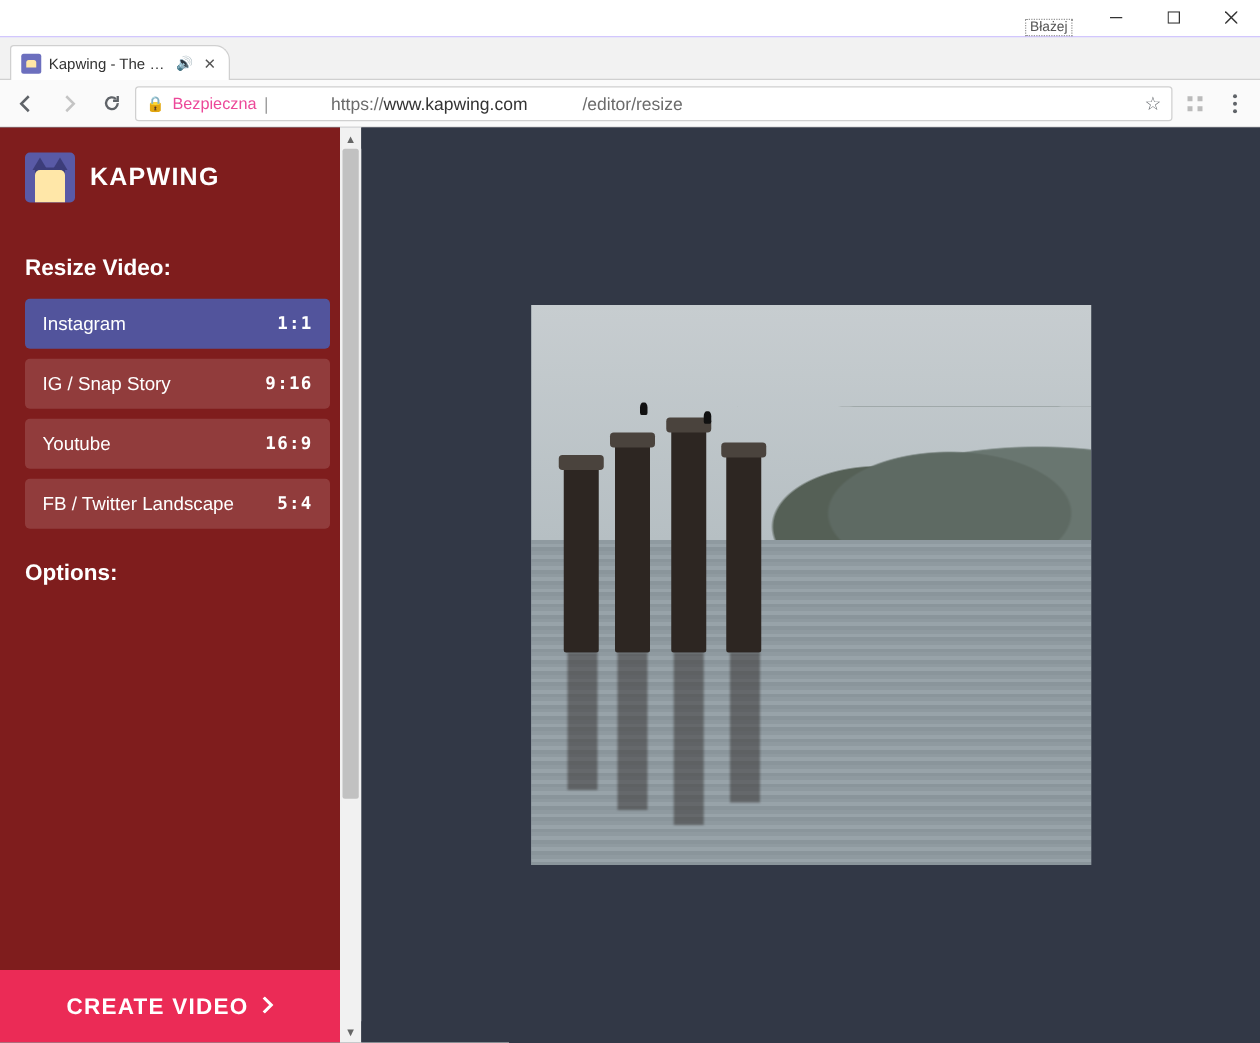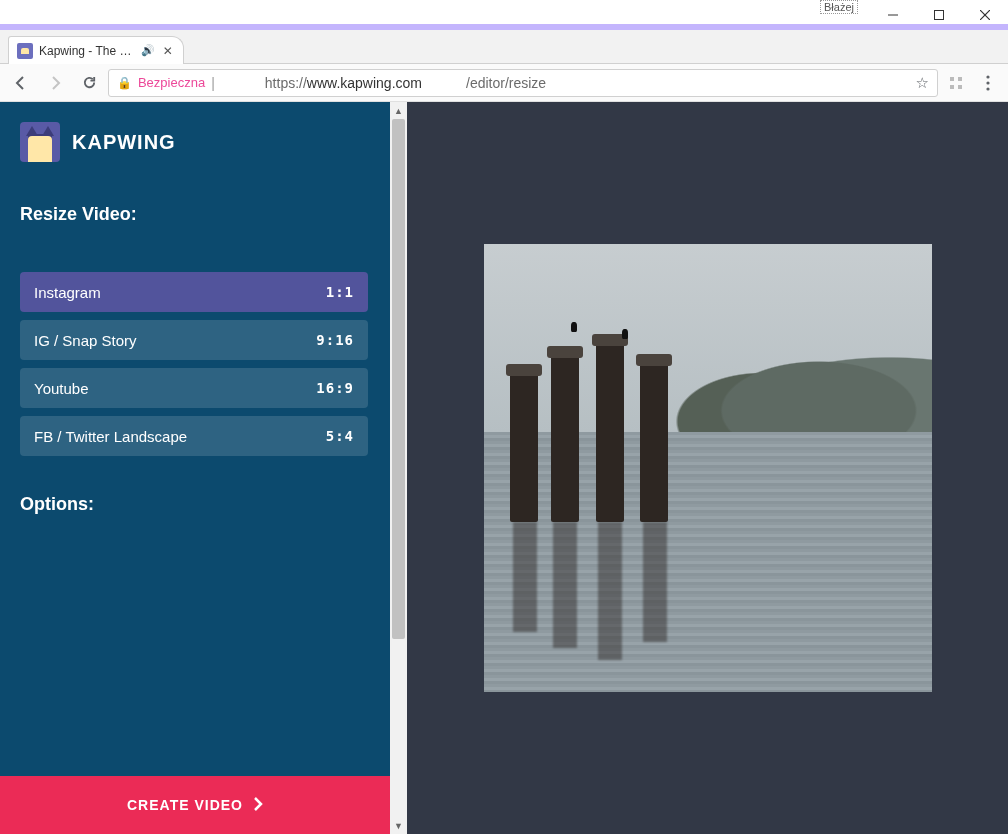--- a/index.html
+++ b/index.html
@@ -1,21 +1,21 @@
 <!DOCTYPE html>
 <html><head>
 <meta charset="utf-8">
 <style>
   * { box-sizing: border-box; margin: 0; padding: 0; font-family: -apple-system, BlinkMacSystemFont, "Segoe UI", Arial, sans-serif; }
   html, body { width: 1008px; height: 834px; overflow: hidden; background: #fff; }
 
   
   .win-titlebar {
-    height: 30px; display: flex; align-items: flex-start; justify-content: flex-end;
-    background: #ffffff; border-bottom: 6px solid #c4b5fd;
+    height: 30px; display: flex; align-items: flex-end; justify-content: flex-end;
+    background: #ffffff; border-bottom: 1px solid #c4b5fd;
   }
   .win-user { font-size: 11px; color: #555; margin-right: 12px; border: 1px dotted #999; padding: 0 3px;}
   .win-btn { width: 46px; height: 30px; display: flex; align-items: center; justify-content: center; color: #333; font-size: 13px; }
   .win-btn svg { width: 10px; height: 10px; }
 
   
   .tabstrip {
     height: 34px; background: #f2f2f2; display: flex; align-items: flex-end; padding-left: 8px;
     border-bottom: 1px solid #d0d0d0;
   }
@@ -52,44 +52,44 @@
   
   .page {
     display: flex; height: calc(834px - 30px - 34px - 38px); background: #323846;
   }
   .scrollcol { width: 17px; background: #f1f1f1; display:flex; flex-direction:column; }
   .scroll-btn { height: 17px; background:#f1f1f1; display:flex; align-items:center; justify-content:center; color:#666; font-size:9px; }
   .scroll-track { flex:1; background:#f1f1f1; position:relative; }
   .scroll-thumb { position:absolute; top:0; left:2px; right:2px; height: 520px; background:#c1c1c1; border-radius:2px; }
 
   .sidebar {
-    width: 390px; background: #0c4a6e; color: #fff; display: flex; flex-direction: column;
-    padding: 20px 22px 0 20px; position: relative;
+    width: 272px; background: #7f1d1d; color: #fff; display: flex; flex-direction: column;
+    padding: 20px 8px 0 20px; position: relative;
   }
   .logo-row { display:flex; align-items:center; gap:12px; margin-bottom: 28px; }
   .logo-box { width: 40px; height: 40px; background:#595aa6; border-radius:4px; position:relative; overflow:hidden; }
   .logo-box .cat-body { position:absolute; left:8px; right:8px; bottom:0; top:14px; background:#ffe7a8; border-radius:4px 4px 0 0;}
   .logo-box .ear { position:absolute; width:0; height:0; border-left:6px solid transparent; border-right:6px solid transparent; border-bottom:10px solid #3c3d7a; top:4px;}
   .logo-box .ear.l { left:6px; } .logo-box .ear.r { right:6px; }
   .logo-box .face { position:absolute; left:8px; right:8px; top:12px; height:14px; background:#3c3d7a; border-radius:3px;}
   .brand { font-weight: 800; letter-spacing: 1px; font-size: 20px; }
 
   .sec-title { font-size: 18px; font-weight: 600; margin: 14px 0 14px 0; }
 
-  .opt-list { display:flex; flex-direction:column; gap:8px;margin-top:33px; }
+  .opt-list { display:flex; flex-direction:column; gap:8px; }
   .opt {
     height: 40px; border-radius: 4px; display:flex; align-items:center; justify-content:space-between;
     padding: 0 14px; background: rgba(255,255,255,0.14); font-size: 15px; cursor:pointer;
   }
   .opt .ratio { font-family: "Consolas","Menlo",monospace; letter-spacing:1px; font-weight:600; font-size: 14px; }
   .opt.selected { background: #52549c; }
 
   .create-btn {
     position:absolute; left:0; right:0; bottom:0; height: 58px;
-    background:#eb2b56; color:#fff; font-weight:800; letter-spacing:1px; font-size:14px;
+    background:#eb2b56; color:#fff; font-weight:800; letter-spacing:1px; font-size:18px;
     display:flex; align-items:center; justify-content:center; gap:10px; cursor:pointer;
   }
 
   .canvas-area { flex:1; background:#323846; display:flex; align-items:center; justify-content:center; padding: 14px; }
   .preview {
     width: 448px; height: 448px; background:#9ba5aa; position:relative; overflow:hidden;
   }
   
   .sky { position:absolute; inset:0 0 58% 0; background: linear-gradient(#c7cdd0,#b6bfc3); }
   .hills { position:absolute; left:37%; right:0; top:18%; height:24%;
@@ -210,21 +210,21 @@
         <div class="opt">
           <span>Youtube</span>
           <span class="ratio">16:9</span>
         </div>
         <div class="opt">
           <span>FB / Twitter Landscape</span>
           <span class="ratio">5:4</span>
         </div>
       </div>
 
-    <div class="sec-title" style="margin-top:38px">Options:</div>
+    <div class="sec-title" style="margin-top:25px">Options:</div>
 
     <div class="create-btn">
       <span>CREATE VIDEO</span>
       <span>
         <svg width="10" height="14" viewBox="0 0 10 14">
             <path d="M2 1 L8 7 L2 13" fill="none" stroke="#fff" stroke-width="2.5"></path>
           </svg>
       </span>
     </div>
   </div>

